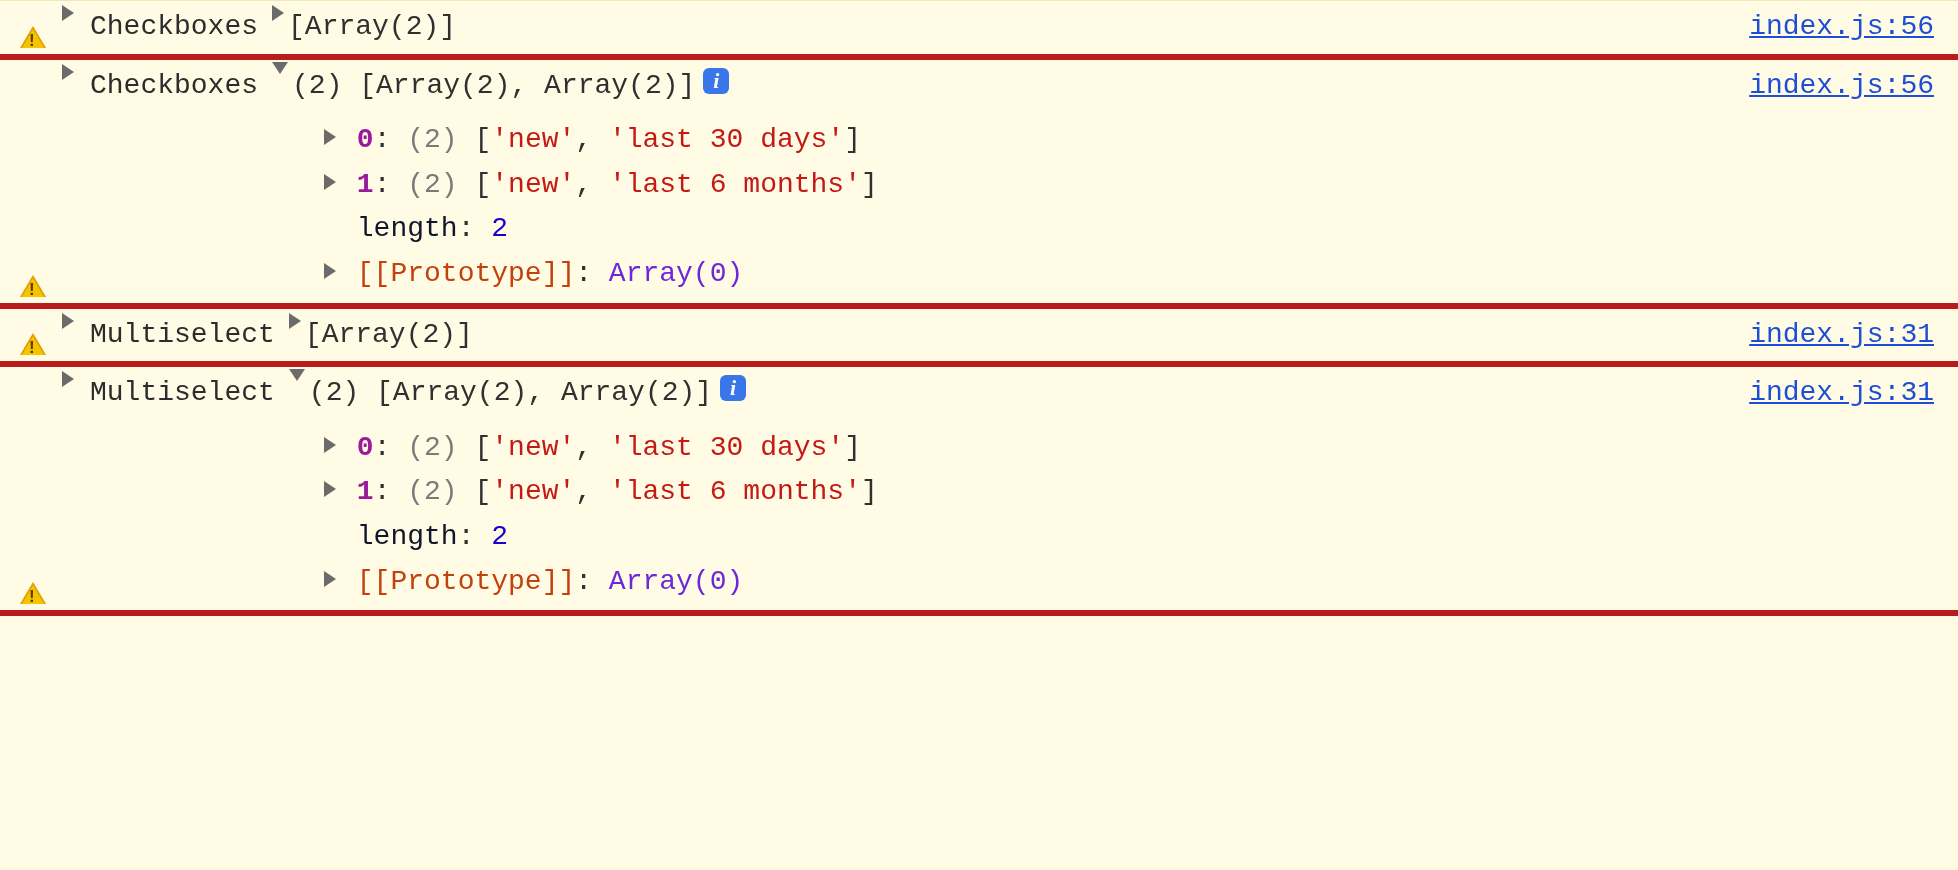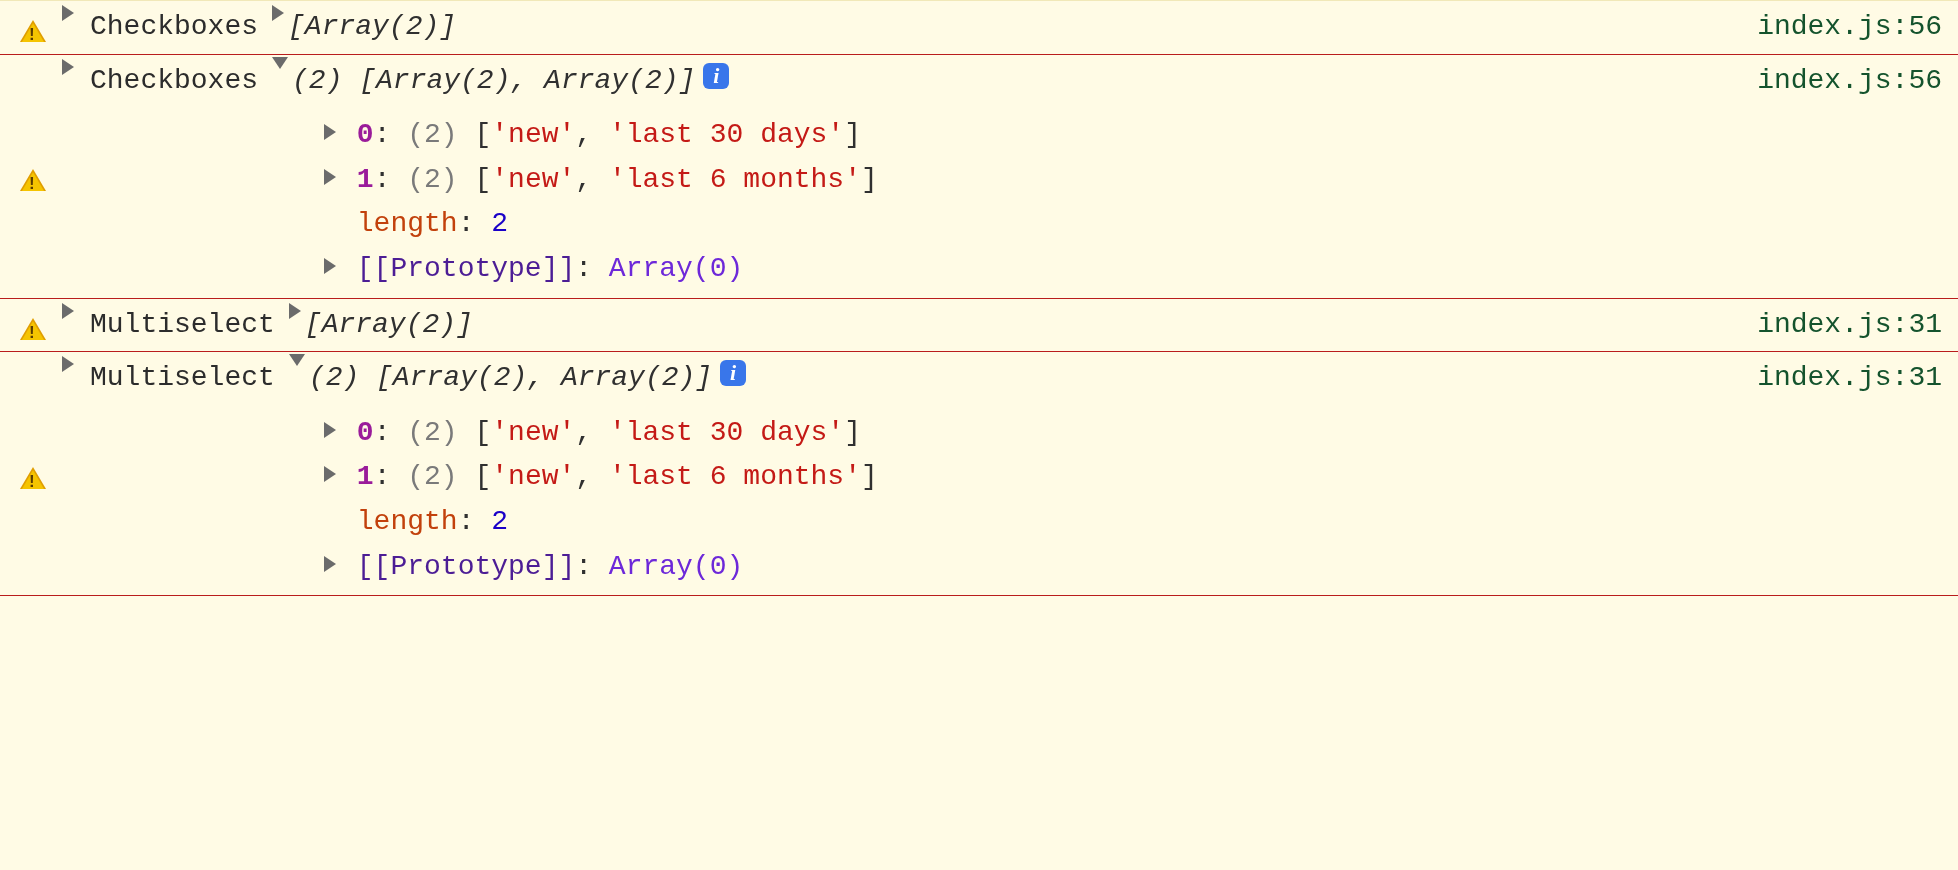--- a/index.html
+++ b/index.html
@@ -1,44 +1,44 @@
 <!DOCTYPE html>
 <html><head>
 <meta charset="utf-8">
 <style>
   html,body{margin:0;padding:0;background:#fffbe5;font-family:Menlo,Consolas,"Courier New",monospace;font-size:28px;line-height:1.45;color:#303030;width:1958px}
-  .row{border-top:1px solid #f1e8b8;border-bottom:1px solid #b91c1c;padding:6px 16px 6px 20px;display:flex;align-items:center}
+  .row{border-top:1px solid #f1e8b8;border-bottom:6px solid #b91c1c;padding:6px 24px 6px 20px;display:flex;align-items:flex-end}
   .row + .row{border-top:none}
   
   .warn-icon{display:inline-block;width:0;height:0;border-left:13px solid transparent;border-right:13px solid transparent;border-bottom:22px solid #e09e00;position:relative;margin-top:8px;margin-right:2px}
   .warn-icon::before{content:"";position:absolute;left:-13px;top:0;width:0;height:0;border-left:13px solid transparent;border-right:13px solid transparent;border-bottom:22px solid #f5c400;transform:scale(.85) translateY(2px)}
   .warn-icon::after{content:"!";position:absolute;left:-4px;top:3px;font-size:17px;font-weight:bold;color:#5a3b00;font-family:Arial,sans-serif}
   
   .tri{display:inline-block;width:0;height:0;border-top:8px solid transparent;border-bottom:8px solid transparent;border-left:12px solid #6b6b6b;margin-right:4px;position:relative;top:-2px}
   .tri.down{border-left:8px solid transparent;border-right:8px solid transparent;border-top:12px solid #6b6b6b;border-bottom:0;top:-4px}
   
   .msg{flex:1 1 auto;display:flex;flex-direction:column}
   .head{display:flex;align-items:flex-start;flex-wrap:wrap}
   .lbl{color:#2c2c2c;margin-left:12px;margin-right:14px}
-  .italic{font-style:italic}
+  .italic{}
   .preview{color:#303030}
   
   .info-badge{display:inline-flex;align-items:center;justify-content:center;width:26px;height:26px;background:#3976ea;color:#fff;border-radius:6px;font-style:italic;font-family:Georgia,serif;font-size:22px;font-weight:700;margin-left:8px;position:relative;top:2px}
   
-  .src{color:#14532d;margin-left:auto;white-space:nowrap}
+  .src{color:#1d4ed8;text-decoration:underline;margin-left:auto;white-space:nowrap}
   
   .children{margin-left:262px;margin-top:12px}
   .child-line{padding:2px 0}
   .idx{color:#9a1b9a;font-weight:600}
   .cnt{color:#7a7a7a}
   .str{color:#c41a16}
   .brkt{color:#303030}
-  .len-key{color:#c2410c}
+  .len-key{color:#0f172a}
   .len-val{color:#1a00c8}
-  .proto-key{color:#4c1d95}
+  .proto-key{color:#c2410c}
   .proto-val{color:#6d28d9}
   .pad-after-warn{width:14px;display:inline-block}
 </style>
 </head>
 <body>
 
 <div class="row">
   <span class="warn-icon"></span>
   <span class="pad-after-warn"></span>
   <div class="msg">

